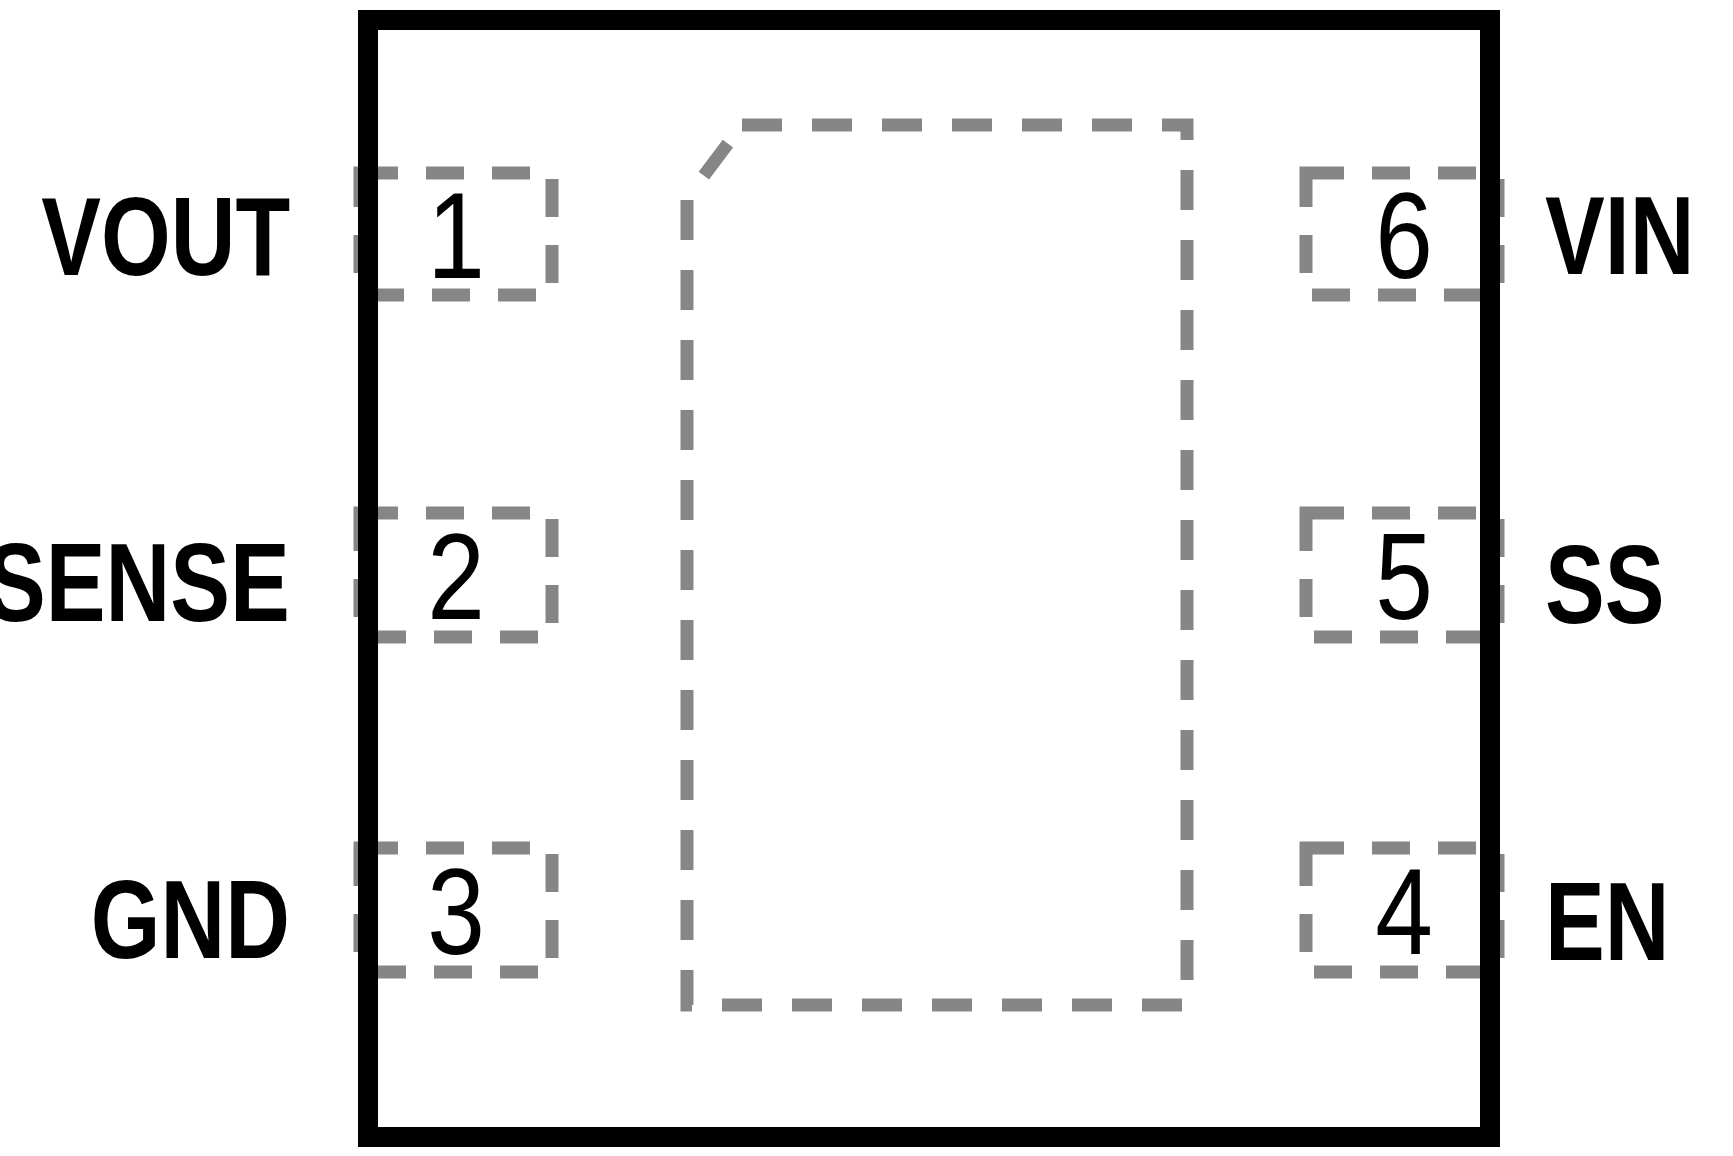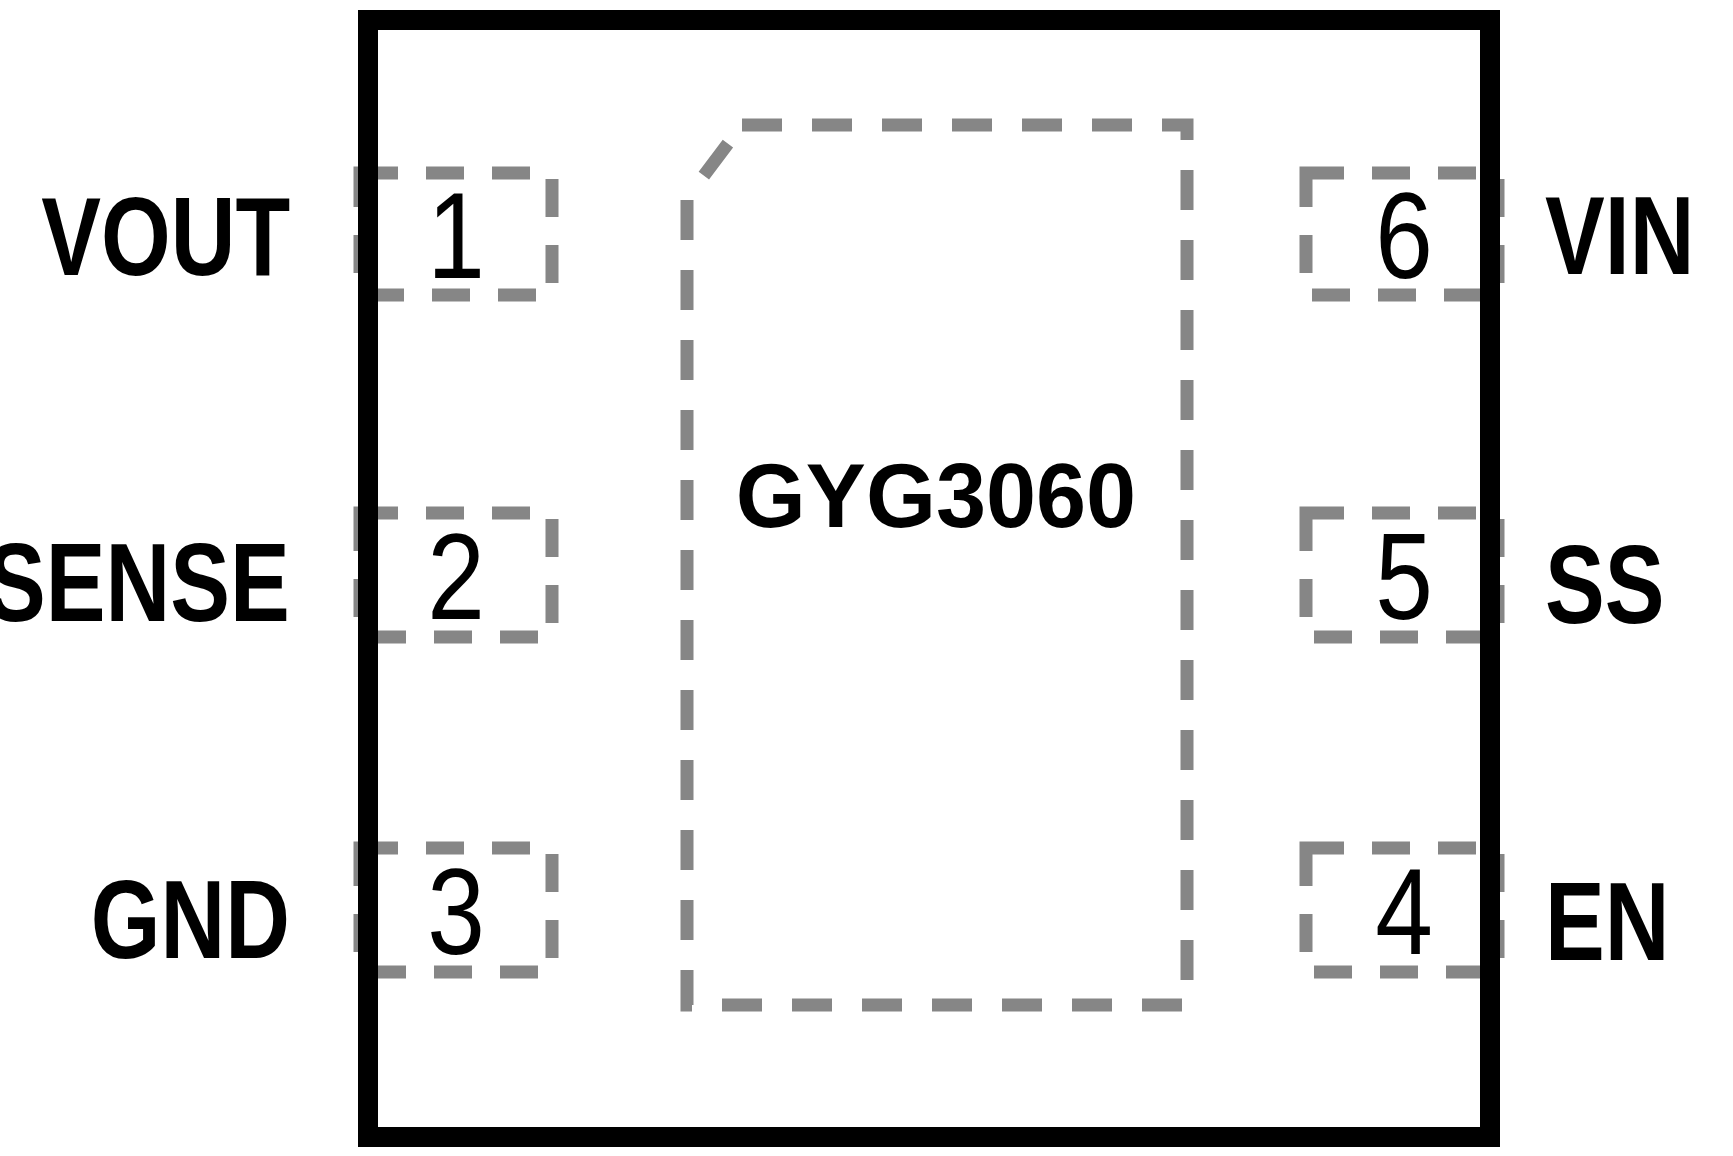--- a/index.html
+++ b/index.html
@@ -74,15 +74,14 @@
   <div class="label right-side" style="left: 1545px; top: 922px;">EN</div>
 
   <div class="pin-number" style="left: 456px; top: 236px;">1</div>
   <div class="pin-number" style="left: 456px; top: 577px;">2</div>
   <div class="pin-number" style="left: 456px; top: 912px;">3</div>
 
   <div class="pin-number" style="left: 1404px; top: 236px;">6</div>
   <div class="pin-number" style="left: 1404px; top: 577px;">5</div>
   <div class="pin-number" style="left: 1404px; top: 912px;">4</div>
 
-  <div class="center-text" style="left: 936px; top: 496px;">GYG3060</div>
 
 </div>
 
 </body></html>

